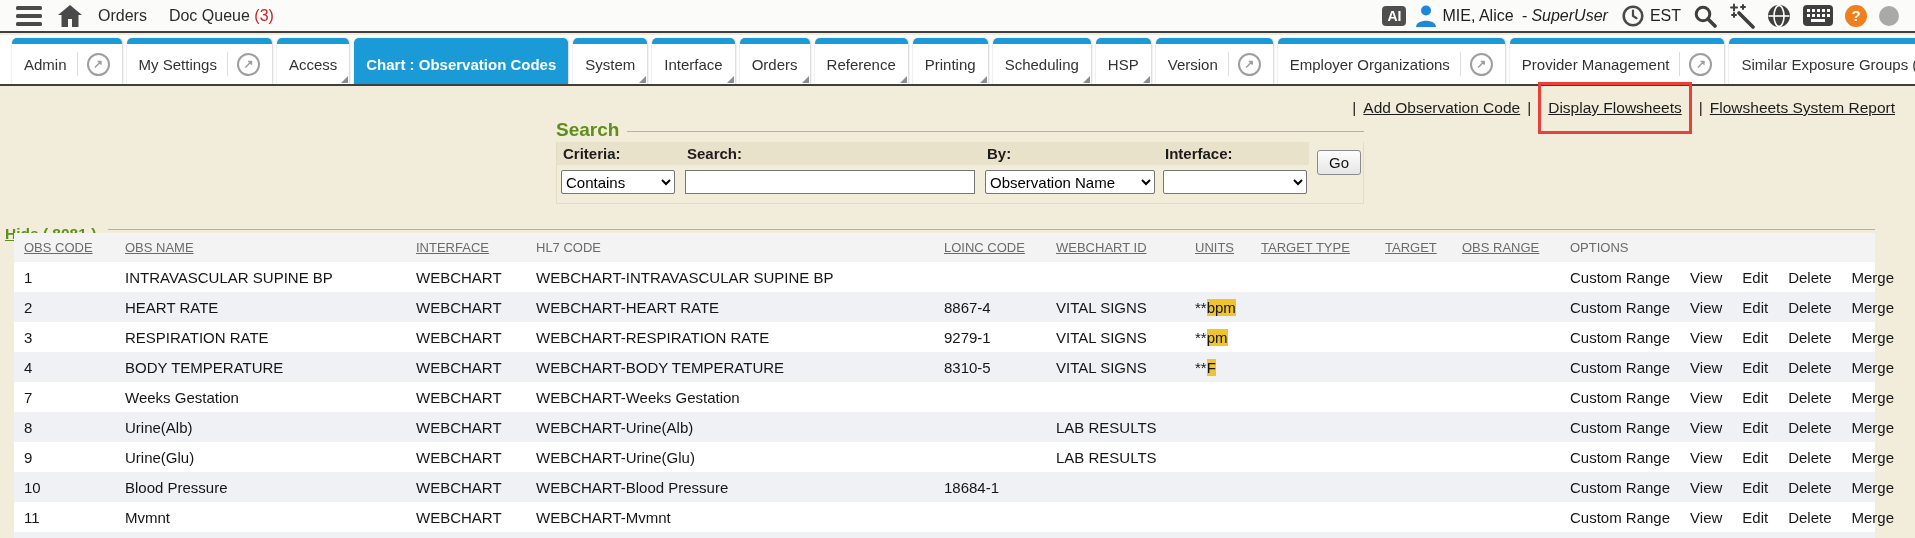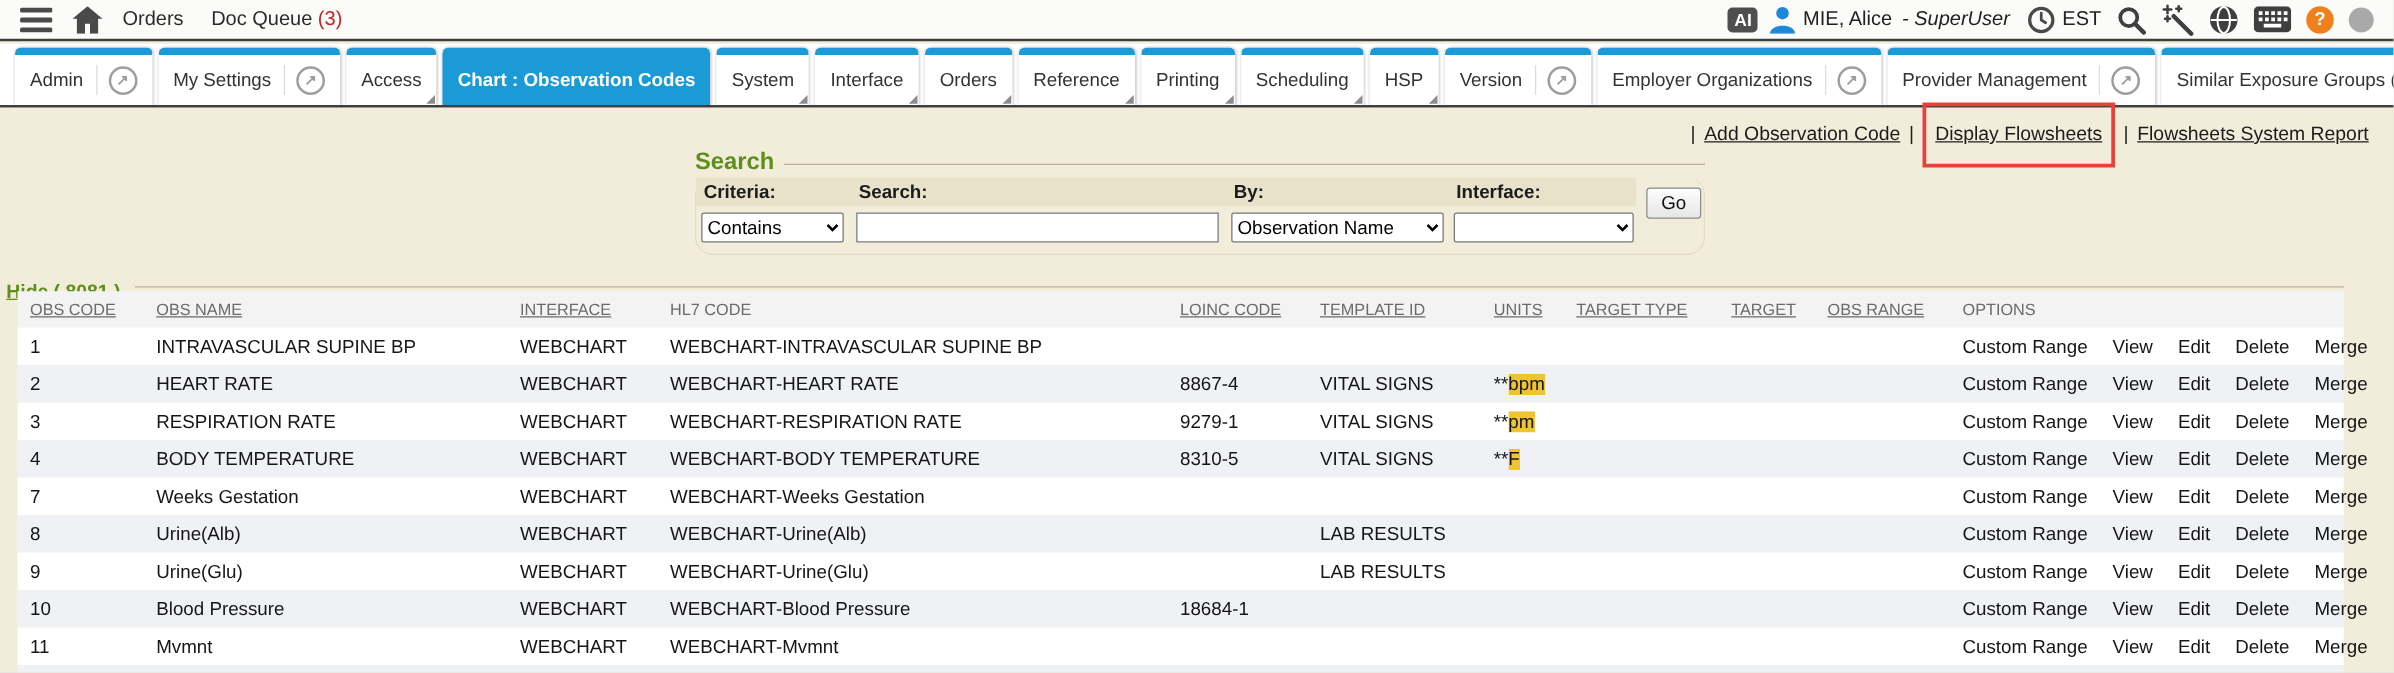--- a/index.html
+++ b/index.html
@@ -41,21 +41,21 @@
   .action-links a{color:#1c1c1c;text-decoration:underline;white-space:nowrap;}
   .pipe{margin:0 7px;}
   .redbox{border:3px solid #e8413c;padding:14px 7px;display:inline-flex;align-items:center;}
   
   .search-fieldset{position:absolute;left:556px;top:118px;width:808px;}
   .legend-row{display:flex;align-items:center;height:24px;}
   .legend-text{color:#5d8f1a;font-weight:bold;font-size:19px;}
   .legend-line{flex:1;height:1px;background:#b9b29a;margin-left:8px;margin-top:3px;}
   .search-grid{display:grid;grid-template-columns:124px 300px 178px 150px 56px;grid-template-rows:23px 32px;
                border-left:1px solid #e3dcc4;border-right:1px solid #e3dcc4;border-bottom:1px solid #e3dcc4;
-               padding-bottom:6px;border-radius:14px;}
+               padding-bottom:6px;}
   .flabel{background:#e8e2ca;font-weight:bold;font-size:15px;color:#1c1c1c;padding:3px 0 0 6px;
           box-sizing:border-box;white-space:nowrap;}
   .fctrl{padding:5px 0 0 4px;}
   select{font-size:15px;height:24px;border:1px solid #767676;background:#fff;border-radius:2px;}
   .criteria-select{width:114px;}
   .by-select{width:170px;}
   .interface-select{width:144px;}
   .search-input{width:284px;height:20px;font-size:15px;border:1px solid #767676;}
   .go-btn{grid-column:5;grid-row:1/3;align-self:start;justify-self:start;margin:8px 0 0 8px;
           font-size:15px;padding:3px 11px;border:1px solid #8a8a8a;border-radius:3px;
@@ -279,21 +279,21 @@
     <span class="results-line"></span>
   </div>
 
   <div class="obs-table">
     <div class="thead" id="table-header">
         <div class="hcell sortable">OBS CODE</div>
         <div class="hcell sortable">OBS NAME</div>
         <div class="hcell sortable">INTERFACE</div>
         <div class="hcell">HL7 CODE</div>
         <div class="hcell sortable">LOINC CODE</div>
-        <div class="hcell sortable">TEMPLATE ID</div>
+        <div class="hcell sortable">WEBCHART ID</div>
         <div class="hcell sortable">UNITS</div>
         <div class="hcell sortable">TARGET TYPE</div>
         <div class="hcell sortable">TARGET</div>
         <div class="hcell sortable">OBS RANGE</div>
         <div class="hcell">OPTIONS</div>
       </div>
     <div id="table-body">
         <div class="trow">
           <div class="cell">1</div>
           <div class="cell">INTRAVASCULAR SUPINE BP</div>

